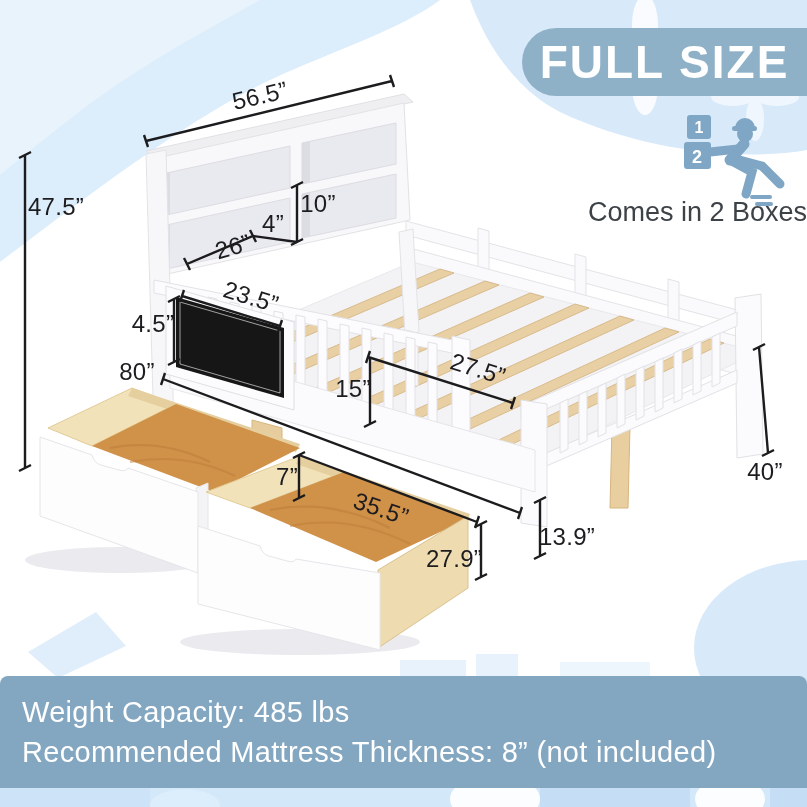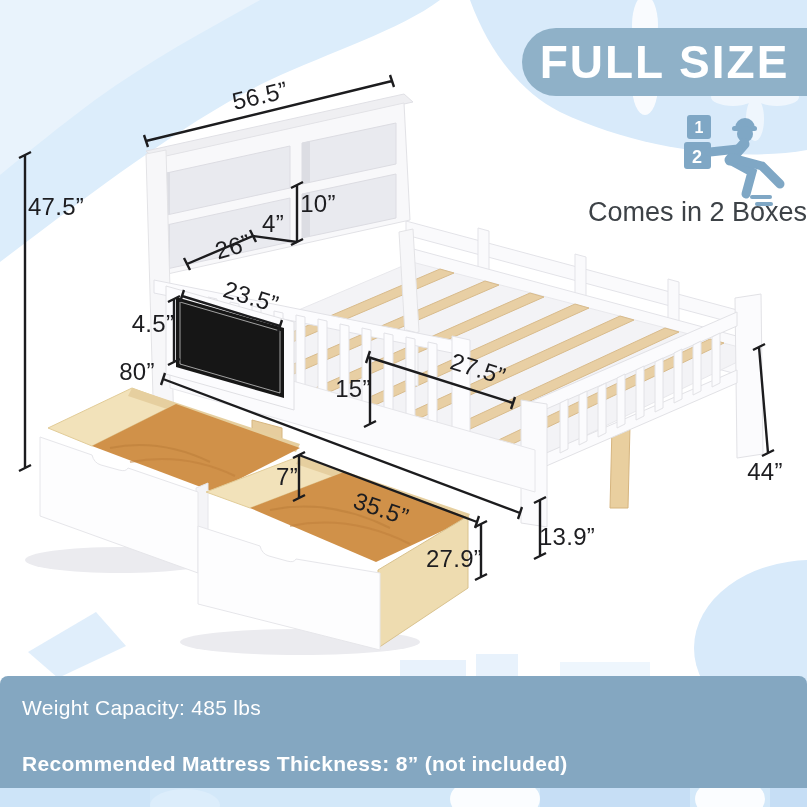--- a/index.html
+++ b/index.html
@@ -9,23 +9,23 @@
   .dim{position:absolute;font-size:24px;color:#1d1d20;white-space:nowrap;
        transform:translate(-50%,-50%) rotate(var(--r,0deg));letter-spacing:.3px;}
   #badge{position:absolute;left:522px;top:28px;width:285px;height:68px;
          background:#8fb1c8;border-radius:34px 0 0 34px;display:flex;
          align-items:center;justify-content:center;}
   #badge span{color:#ffffff;font-size:46px;font-weight:bold;letter-spacing:2px;}
   #caption{position:absolute;left:575px;top:197px;width:245px;text-align:center;
            font-size:27px;color:#3d4247;}
   #footer{position:absolute;left:0;top:676px;width:807px;height:112px;
           background:#84a7c1;border-radius:8px 8px 0 0;}
-  .fline{position:absolute;left:22px;color:#ffffff;font-size:21px;letter-spacing:.3px;}
+  .fline{position:absolute;left:22px;color:#ffffff;font-size:29px;letter-spacing:.3px;}
   #fline1{top:20px;}
-  #fline2{top:76px;font-weight:bold;}
+  #fline2{top:60px;}
 </style>
 </head>
 <body>
 
 <div id="stage">
 
 <svg id="bedsvg" width="807" height="807" viewBox="0 0 807 807">
 
   <g>
     <path d="M0,0 L440,0 C400,30 330,52 270,80 C190,118 95,190 0,262 Z" fill="#dcedfb"></path>
@@ -213,21 +213,21 @@
 <div class="dim" style="left:233px;top:247px;--r:-16deg">26”</div>
 <div class="dim" style="left:251px;top:297px;--r:17deg">23.5”</div>
 <div class="dim" style="left:153px;top:324px">4.5”</div>
 <div class="dim" style="left:137px;top:372px">80”</div>
 <div class="dim" style="left:478px;top:369px;--r:17deg">27.5”</div>
 <div class="dim" style="left:353px;top:389px">15”</div>
 <div class="dim" style="left:287px;top:477px">7”</div>
 <div class="dim" style="left:381px;top:509px;--r:19deg">35.5”</div>
 <div class="dim" style="left:454px;top:559px">27.9”</div>
 <div class="dim" style="left:567px;top:537px">13.9”</div>
-<div class="dim" style="left:765px;top:472px">44”</div>
+<div class="dim" style="left:765px;top:472px">40”</div>
 
 <div id="badge">
   <span>FULL SIZE</span>
 </div>
 
 <div id="caption">Comes in 2 Boxes</div>
 
 <div id="footer">
   <div class="fline" id="fline1">Weight Capacity: 485 lbs</div>
   <div class="fline" id="fline2">Recommended Mattress Thickness: 8” (not included)</div>

